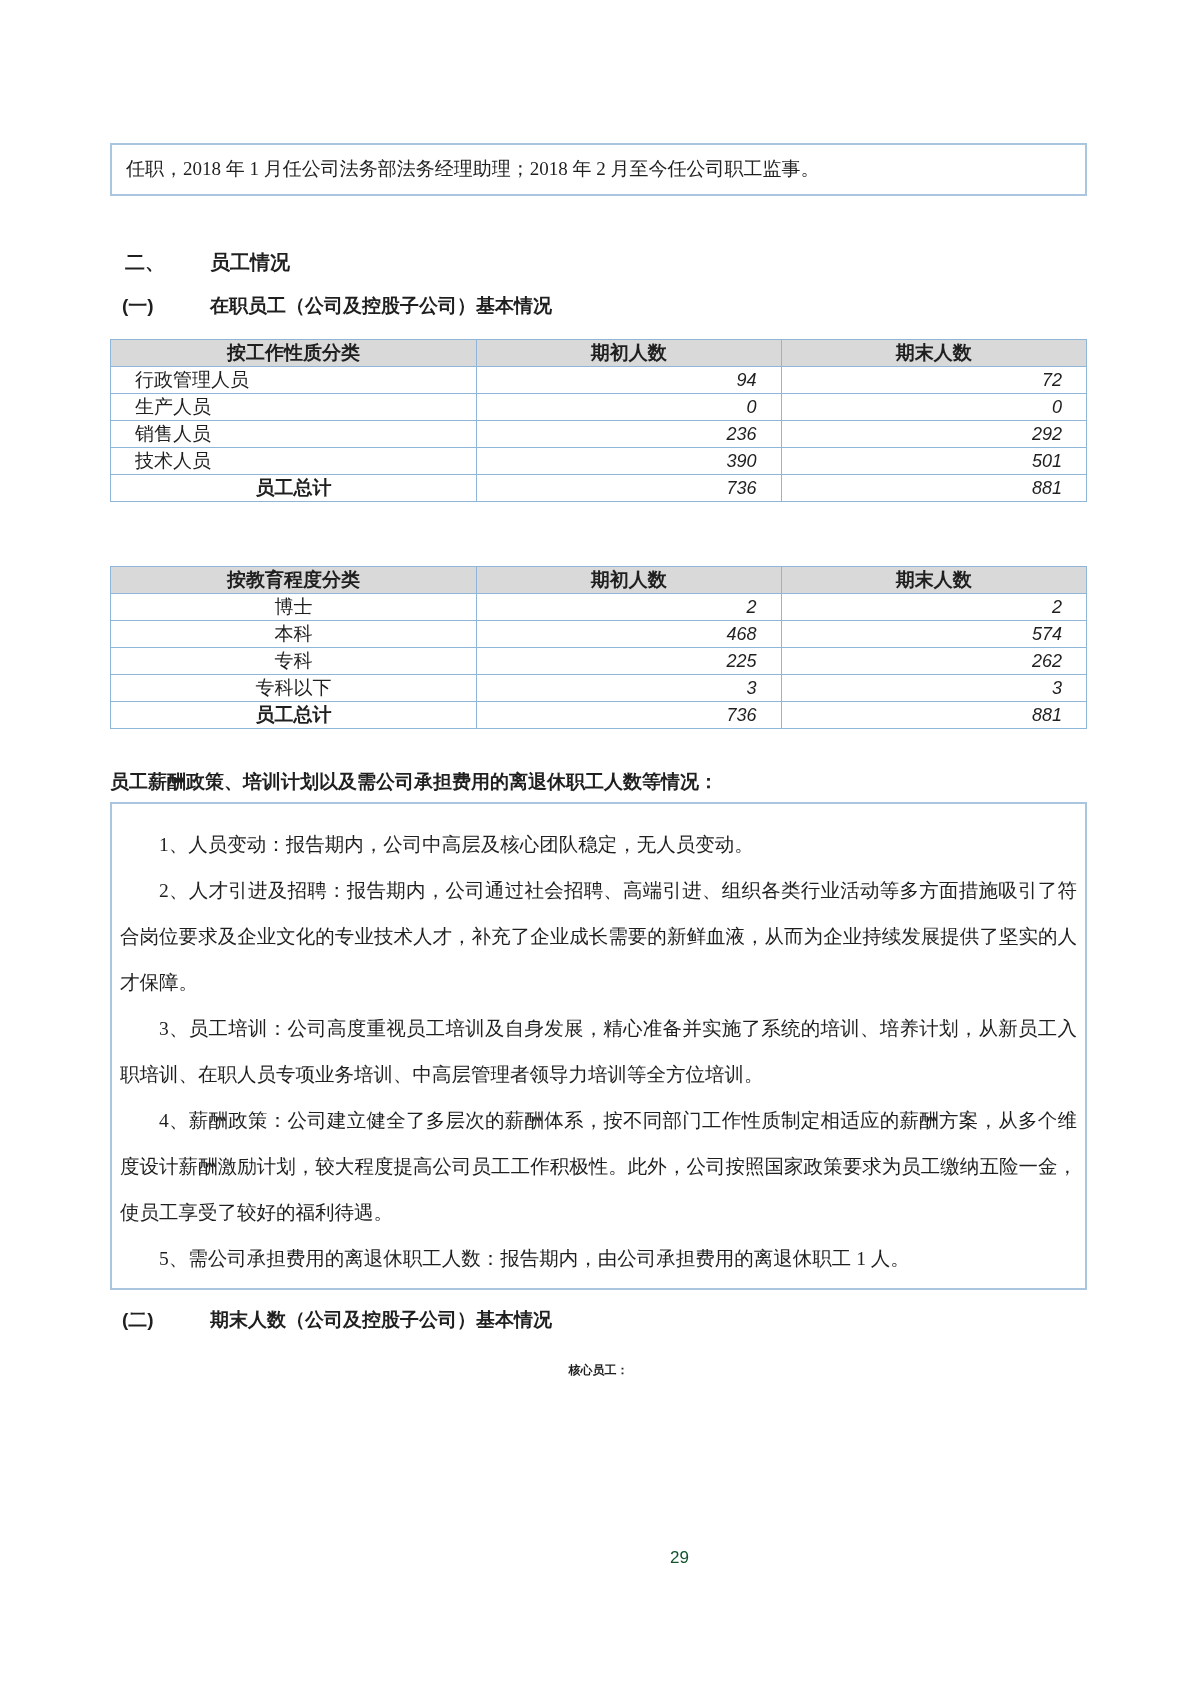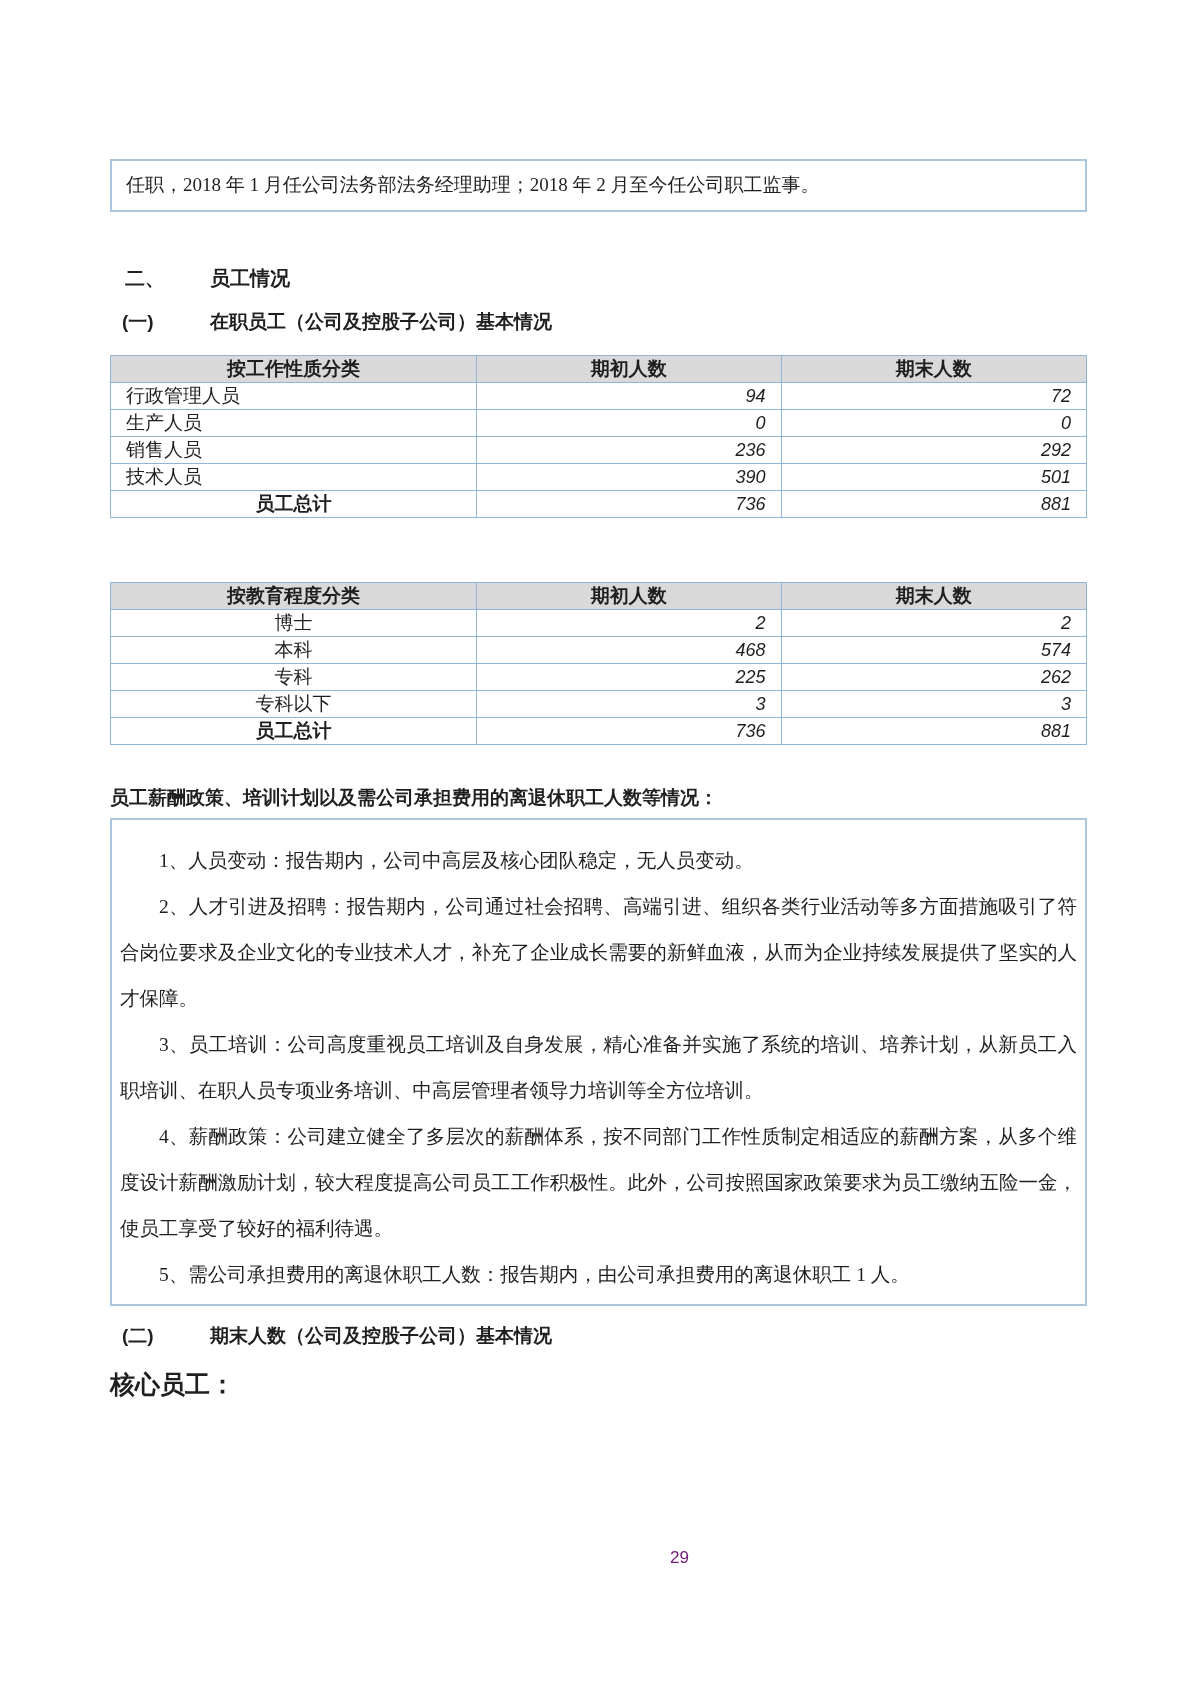--- a/index.html
+++ b/index.html
@@ -10,21 +10,21 @@
     height: 1697px;
     margin: 0 auto;
     background: #ffffff;
     font-family: "Liberation Serif", "DejaVu Serif", serif;
     color: #1f1f1f;
     overflow: hidden;
   }
   .content {
     position: absolute;
     left: 110px;
-    top: 16px;
+    top: 0;
     width: 977px;
   }
   
   .top-box {
     margin-top: 143px;
     border: 2px solid #a9c6de;
     padding: 11px 14px 12px 14px;
     font-size: 19px;
     line-height: 26px;
     background: #ffffff;
@@ -55,21 +55,21 @@
     width: 100%;
     border-collapse: collapse;
     table-layout: fixed;
     font-size: 19px;
   }
   .t1 { margin-top: 20px; }
   .t2 { margin-top: 64px; }
   table.dtable th, table.dtable td {
     border: 1.5px solid #8fb6d8;
     height: 22px;
-    padding: 0 15px;
+    padding: 0 24px;
     overflow: hidden;
     white-space: nowrap;
   }
   table.dtable th {
     background: #d9d9d9;
     font-weight: bold;
     text-align: center;
     font-size: 19px;
   }
   table.dtable col.c0 { width: 37.5%; }
@@ -102,32 +102,33 @@
     background: #ffffff;
   }
   .policy-box p {
     font-size: 19.5px;
     line-height: 46px;
     text-align: justify;
     text-indent: 2em;
   }
   .core-label {
     margin-top: 24px;
-    font-family: Liberation Mono, monospace;
-    font-weight: bold;
-    font-size: 25px;
+    font-family: Liberation Serif, serif;
+    font-weight: bold;
+    font-size: 12px;
     line-height: 27px;
+    text-align: center;
   }
   .page-number {
     position: absolute;
     left: 670px;
     top: 1548px;
     font-family: "Liberation Sans", "DejaVu Sans", sans-serif;
     font-size: 17px;
-    color: #701a75;
+    color: #14532d;
   }
 </style>
 </head>
 <body>
 
 <div class="page">
   <div class="content">
 
     <div class="top-box">
       <p>任职，2018 年 1 月任公司法务部法务经理助理；2018 年 2 月至今任公司职工监事。</p>

